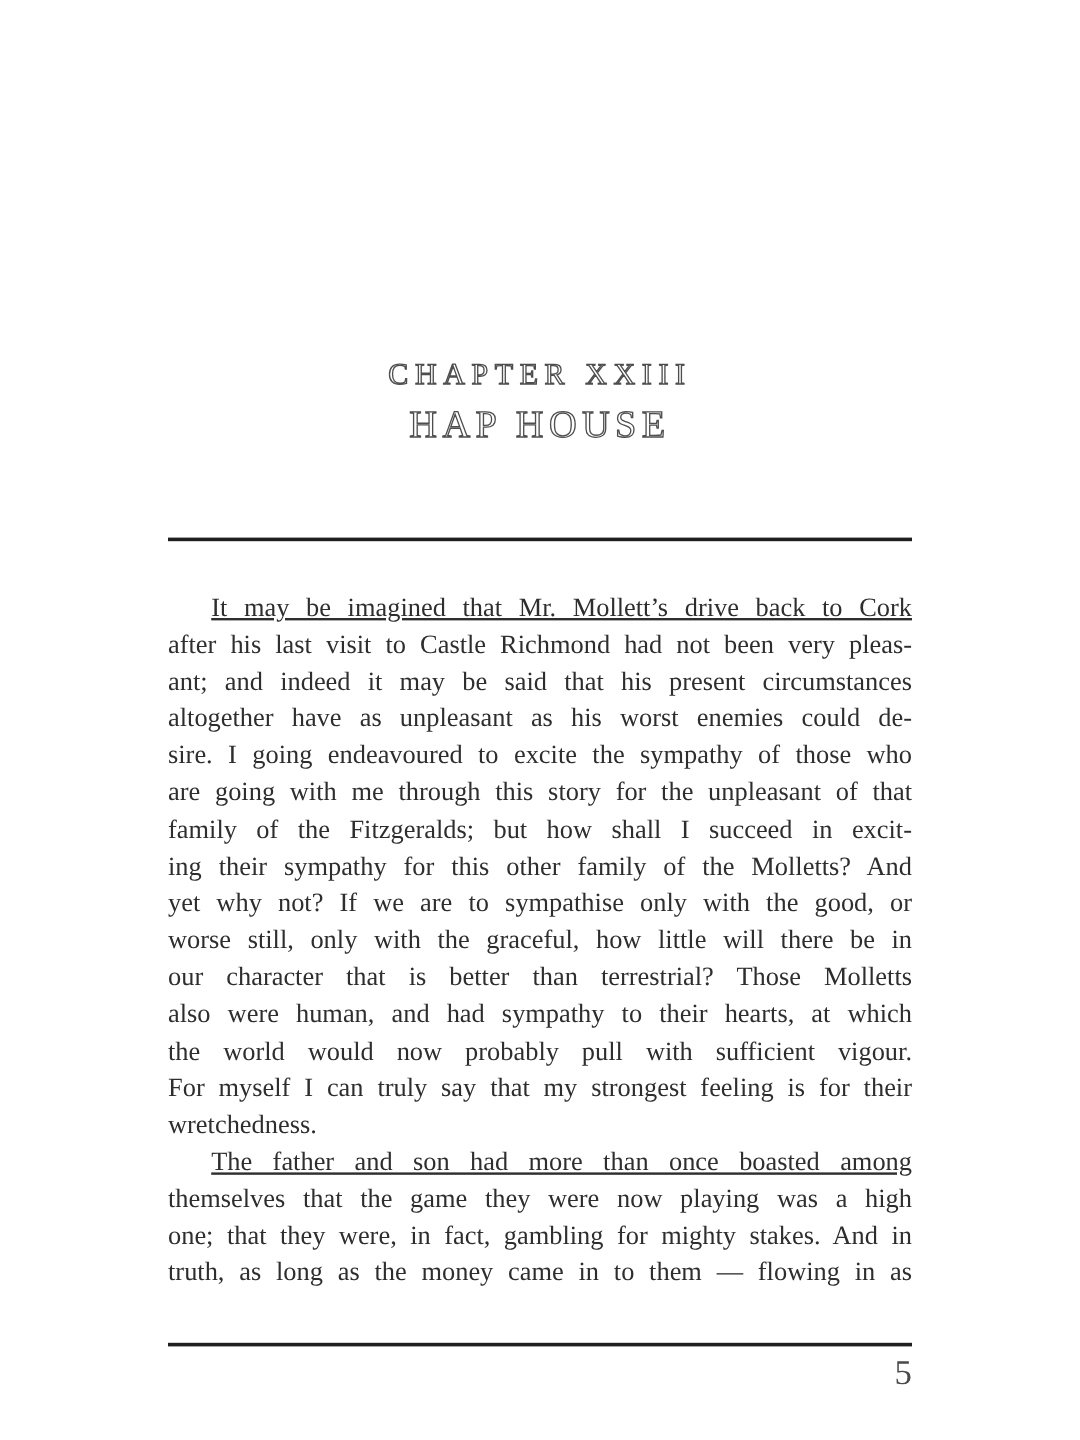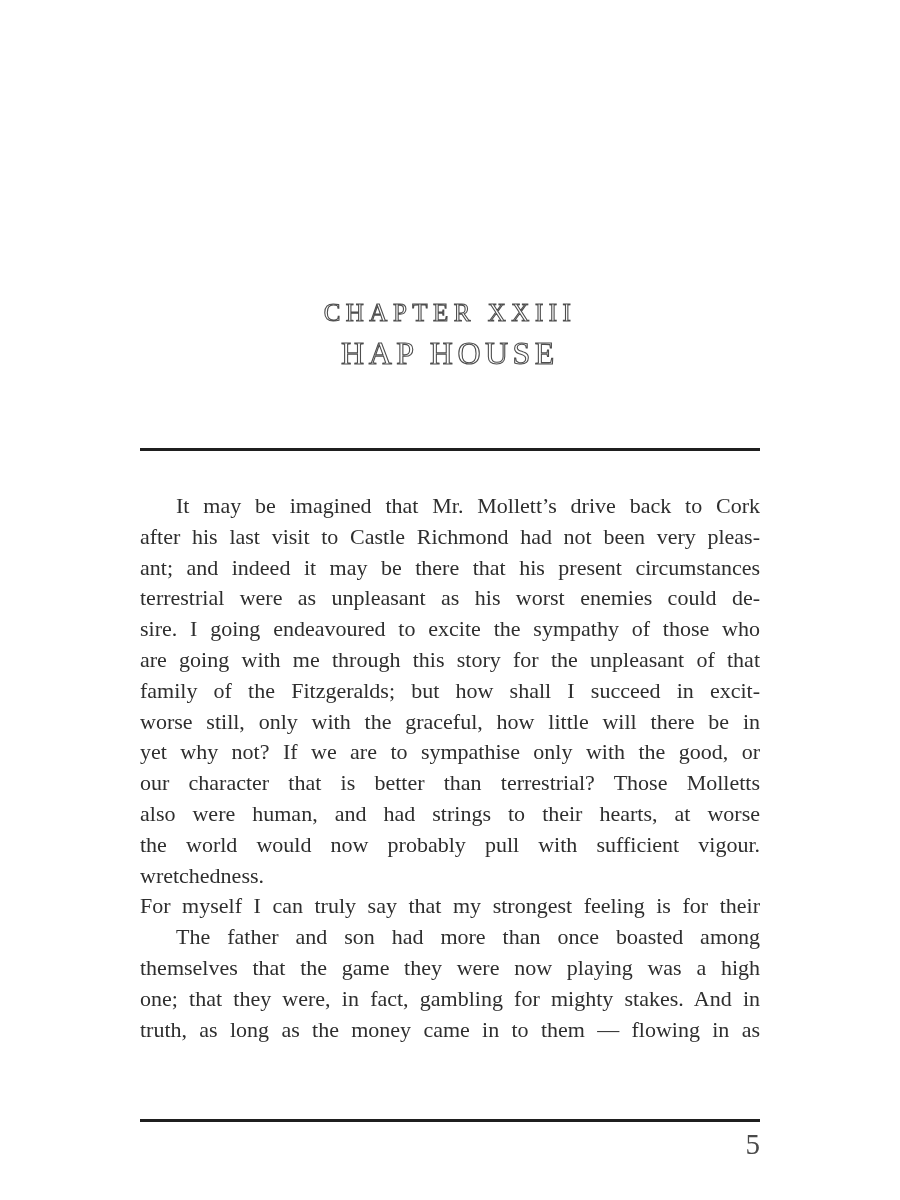--- a/index.html
+++ b/index.html
@@ -59,21 +59,21 @@
     top: 454px;
     font-size: 22px;
     color: #2e2e2e;
   }
   .line {
     line-height: 30.8px;
     text-align: justify;
     text-align-last: justify;
     white-space: normal;
   }
-  .line.indent { padding-left: 36px; }
+  .line.indent { padding-left: 36px; text-decoration: underline; }
   .line.lastline { text-align-last: left; }
   
   .page-number {
     top: 1091px;
     text-align: right;
     font-size: 29px;
     color: #4a4a4a;
   }
 </style>
 </head>
@@ -85,32 +85,33 @@
     <div class="chapter-label outline">CHAPTER XXIII</div>
     <div class="chapter-title outline">HAP HOUSE</div>
   </div>
 
   <div class="rule rule-top"></div>
 
   <div class="column body-text" id="body-text">
       <div>
         <div class="line indent">It may be imagined that Mr. Mollett’s drive back to Cork</div>
         <div class="line">after his last visit to Castle Richmond had not been very pleas-</div>
-        <div class="line">ant; and indeed it may be there that his present circumstances</div>
-        <div class="line">terrestrial were as unpleasant as his worst enemies could de-</div>
+        <div class="line">ant; and indeed it may be said that his present circumstances</div>
+        <div class="line">altogether have as unpleasant as his worst enemies could de-</div>
         <div class="line">sire. I going endeavoured to excite the sympathy of those who</div>
         <div class="line">are going with me through this story for the unpleasant of that</div>
         <div class="line">family of the Fitzgeralds; but how shall I succeed in excit-</div>
+        <div class="line">ing their sympathy for this other family of the Molletts? And</div>
+        <div class="line">yet why not? If we are to sympathise only with the good, or</div>
         <div class="line">worse still, only with the graceful, how little will there be in</div>
-        <div class="line">yet why not? If we are to sympathise only with the good, or</div>
         <div class="line">our character that is better than terrestrial? Those Molletts</div>
-        <div class="line">also were human, and had strings to their hearts, at worse</div>
+        <div class="line">also were human, and had sympathy to their hearts, at which</div>
         <div class="line">the world would now probably pull with sufficient vigour.</div>
+        <div class="line">For myself I can truly say that my strongest feeling is for their</div>
         <div class="line lastline">wretchedness.</div>
-        <div class="line">For myself I can truly say that my strongest feeling is for their</div>
       </div>
       <div>
         <div class="line indent">The father and son had more than once boasted among</div>
         <div class="line">themselves that the game they were now playing was a high</div>
         <div class="line">one; that they were, in fact, gambling for mighty stakes. And in</div>
         <div class="line">truth, as long as the money came in to them — flowing in as</div>
       </div>
     </div>
 
   <div class="rule rule-bottom"></div>

